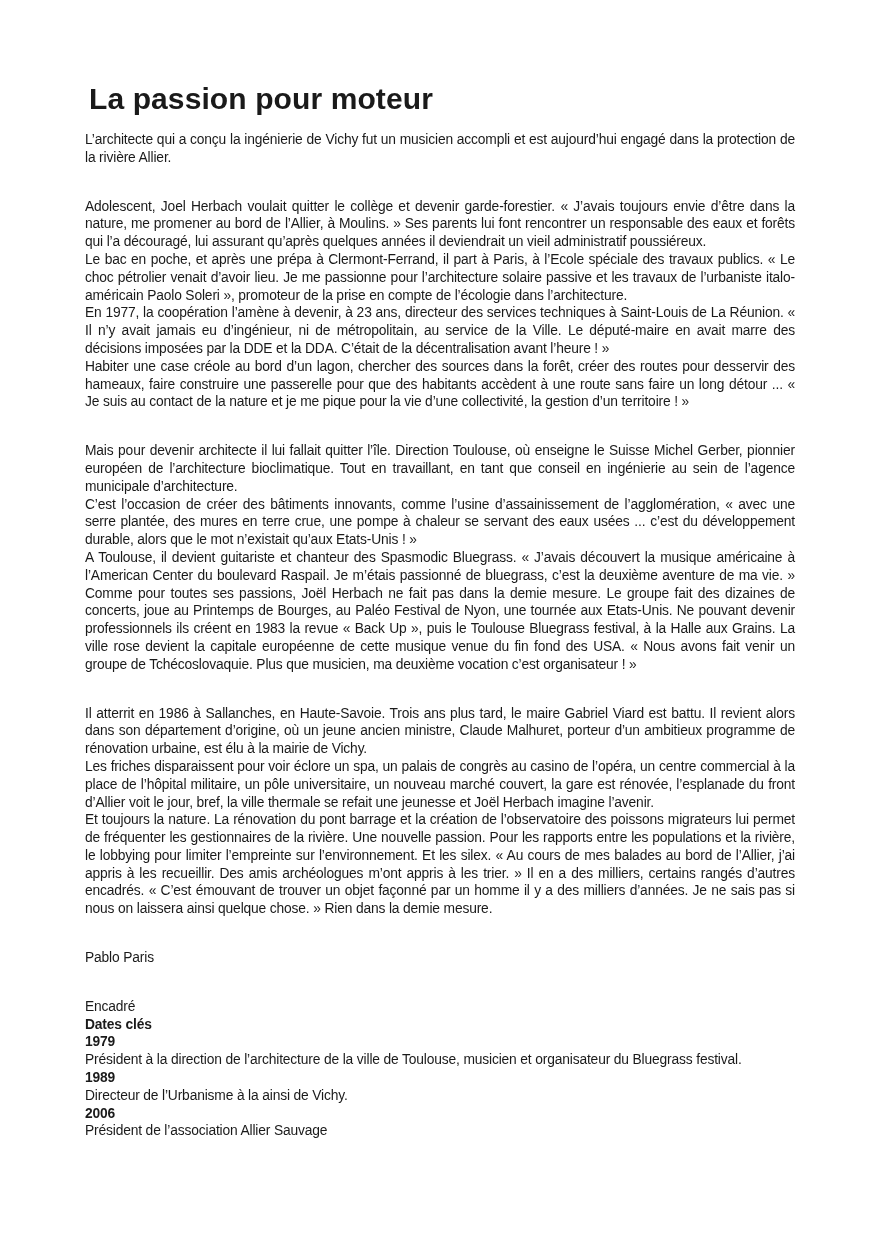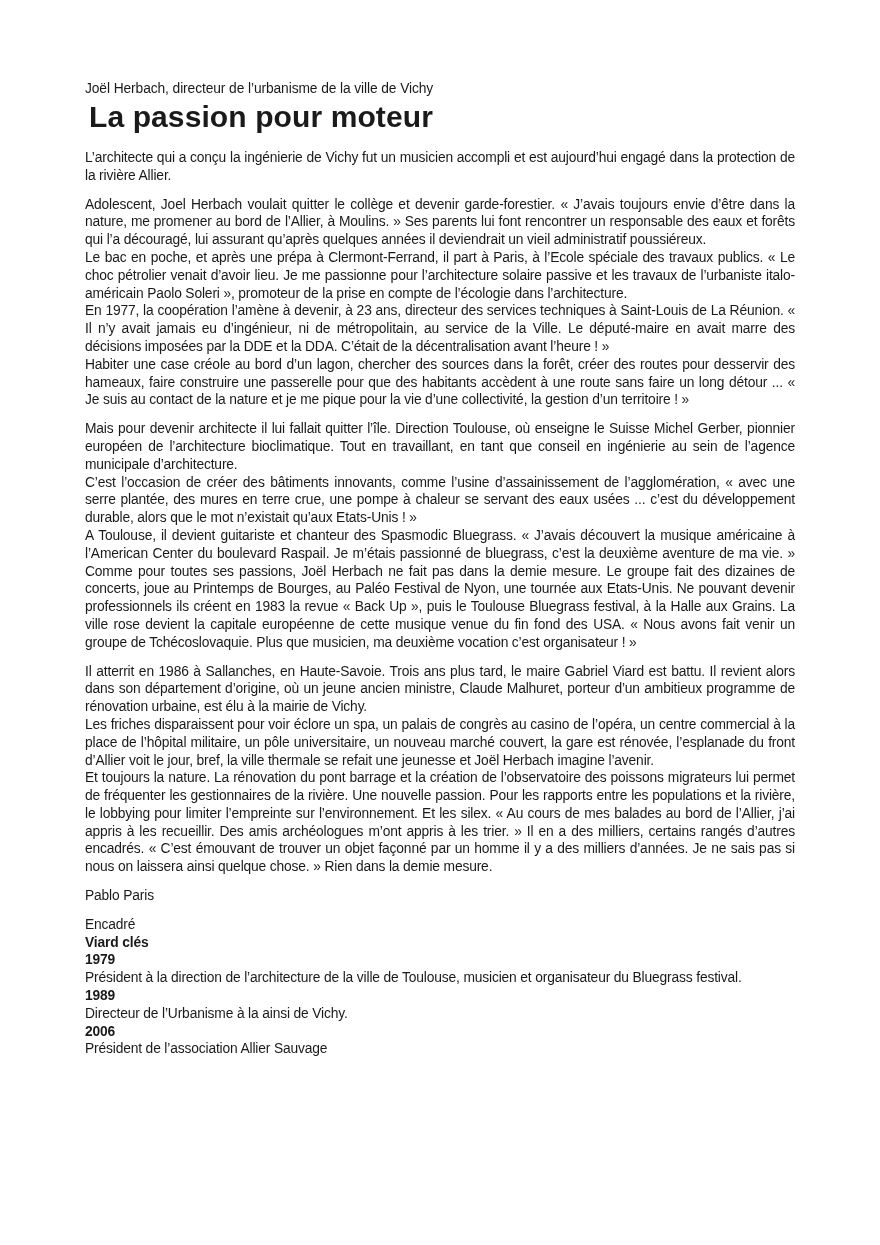--- a/index.html
+++ b/index.html
@@ -32,31 +32,30 @@
     margin: 2px 0 0 4px;
   }
   .para {
     margin: 0;
     font-size: 13.8px;
     line-height: 17.8px;
     letter-spacing: -0.15px;
     text-align: justify;
   }
   .lead { margin-top: 16px; }
-  .block { margin-top: 11px; }
+  .block { margin-top: 31px; }
   .plain { text-align: left; }
   .bold { font-weight: 700; }
   .timeline-entry { margin: 0; }
 </style>
 </head>
 <body>
 
 <div class="page">
 
-  <p class="byline">Joël Herbach, directeur de l’urbanisme de la ville de Vichy</p>
   <h1 class="title">La passion pour moteur</h1>
 
   <p class="para lead">L’architecte qui a conçu la ingénierie de Vichy fut un musicien accompli et est aujourd’hui engagé dans la protection de la rivière Allier.</p>
 
   <div class="block">
     <p class="para">Adolescent, Joel Herbach voulait quitter le collège et devenir garde-forestier. « J’avais toujours envie d’être dans la nature, me promener au bord de l’Allier, à Moulins. » Ses parents lui font rencontrer un responsable des eaux et forêts qui l’a découragé, lui assurant qu’après quelques années il deviendrait un vieil administratif poussiéreux.</p>
     <p class="para">Le bac en poche, et après une prépa à Clermont-Ferrand, il part à Paris, à l’Ecole spéciale des travaux publics. « Le choc pétrolier venait d’avoir lieu. Je me passionne pour l’architecture solaire passive et les travaux de l’urbaniste italo-américain Paolo Soleri », promoteur de la prise en compte de l’écologie dans l’architecture.</p>
     <p class="para">En 1977, la coopération l’amène à devenir, à 23 ans, directeur des services techniques à Saint-Louis de La Réunion. « Il n’y avait jamais eu d’ingénieur, ni de métropolitain, au service de la Ville. Le député-maire en avait marre des décisions imposées par la DDE et la DDA. C’était de la décentralisation avant l’heure ! »</p>
     <p class="para">Habiter une case créole au bord d’un lagon, chercher des sources dans la forêt, créer des routes pour desservir des hameaux, faire construire une passerelle pour que des habitants accèdent à une route sans faire un long détour ... « Je suis au contact de la nature et je me pique pour la vie d’une collectivité, la gestion d’un territoire ! »</p>
   </div>
@@ -72,21 +71,21 @@
     <p class="para">Les friches disparaissent pour voir éclore un spa, un palais de congrès au casino de l’opéra, un centre commercial à la place de l’hôpital militaire, un pôle universitaire, un nouveau marché couvert, la gare est rénovée, l’esplanade du front d’Allier voit le jour, bref, la ville thermale se refait une jeunesse et Joël Herbach imagine l’avenir.</p>
     <p class="para">Et toujours la nature. La rénovation du pont barrage et la création de l’observatoire des poissons migrateurs lui permet de fréquenter les gestionnaires de la rivière. Une nouvelle passion. Pour les rapports entre les populations et la rivière, le lobbying pour limiter l’empreinte sur l’environnement. Et les silex. « Au cours de mes balades au bord de l’Allier, j’ai appris à les recueillir. Des amis archéologues m’ont appris à les trier. » Il en a des milliers, certains rangés d’autres encadrés. « C’est émouvant de trouver un objet façonné par un homme il y a des milliers d’années. Je ne sais pas si nous on laissera ainsi quelque chose. » Rien dans la demie mesure.</p>
   </div>
 
   <div class="block">
     <p class="para plain">Pablo Paris</p>
   </div>
 
   <div class="block">
     <p class="para plain">Encadré</p>
-    <p class="para plain bold">Viard clés</p>
+    <p class="para plain bold">Dates clés</p>
 
     <div class="timeline-entry">
       <p class="para plain bold">1979</p>
       <p class="para plain">Président à la direction de l’architecture de la ville de Toulouse, musicien et organisateur du Bluegrass festival.</p>
     </div>
     <div class="timeline-entry">
       <p class="para plain bold">1989</p>
       <p class="para plain">Directeur de l’Urbanisme à la ainsi de Vichy.</p>
     </div>
     <div class="timeline-entry">

